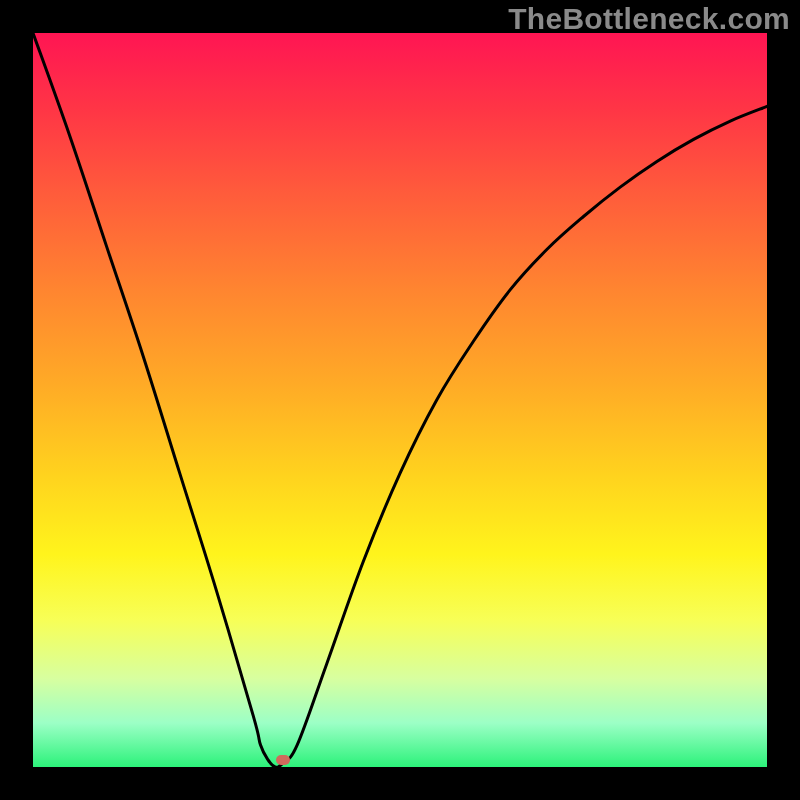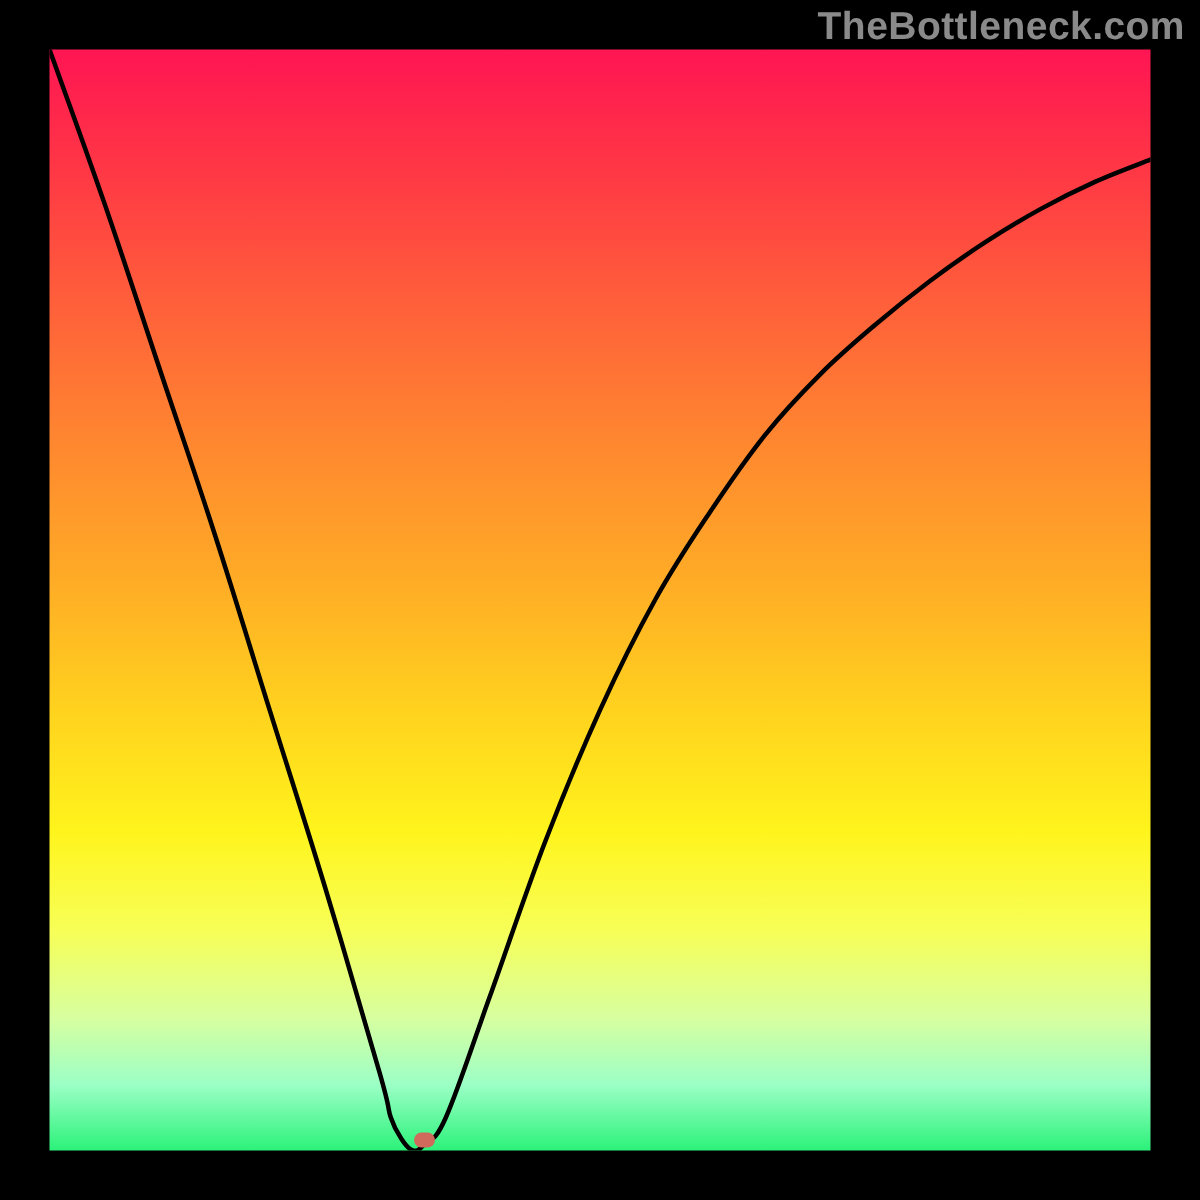--- a/index.html
+++ b/index.html
@@ -8,21 +8,21 @@
     position: relative;
     width: 800px;
     height: 800px;
     background: #000;
   }
   .watermark {
     position: absolute;
     top: 2px;
     right: 10px;
     font-family: Arial, Helvetica, sans-serif;
-    font-size: 26px;
+    font-size: 30px;
     font-weight: 600;
     color: #8a8a8a;
     letter-spacing: 0.3px;
     z-index: 10;
   }
   .plot {
     position: absolute;
     left: 33px;
     top: 33px;
     width: 734px;

